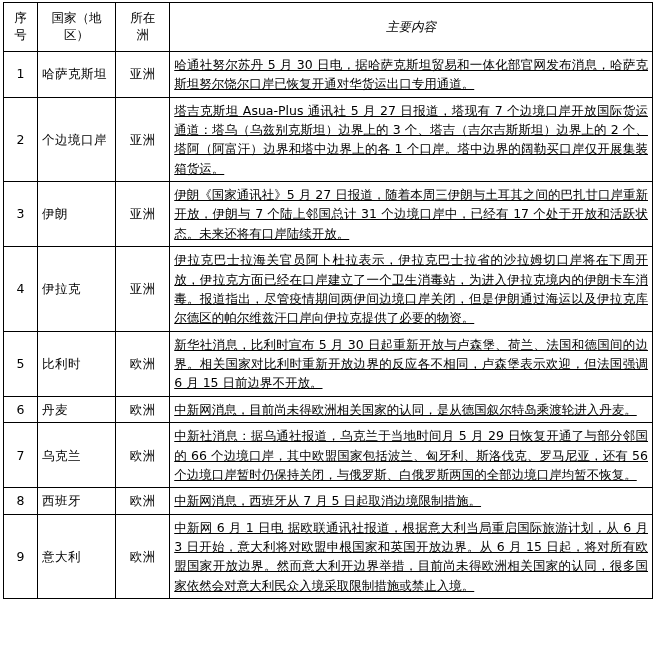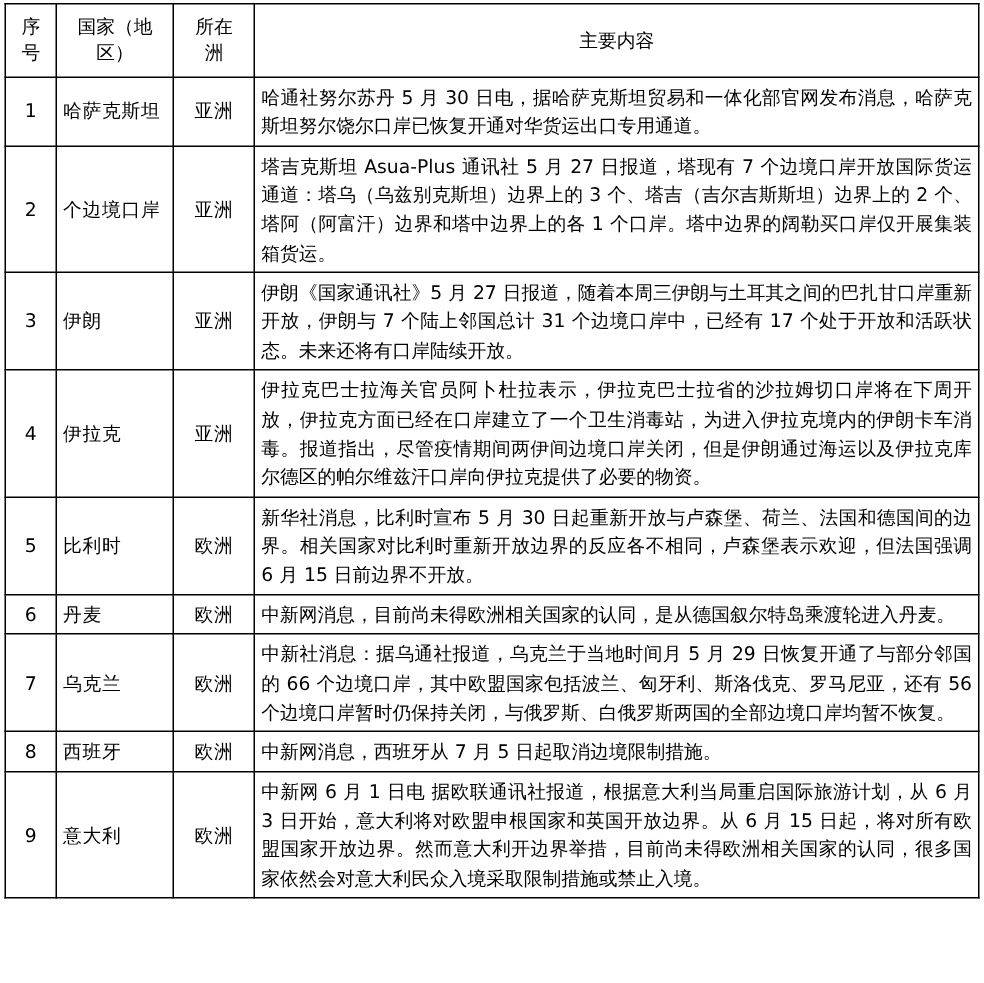--- a/index.html
+++ b/index.html
@@ -54,26 +54,28 @@
   }
   td.cont {
     text-align: center;
     font-size: 14.5px;
     letter-spacing: 0.5px;
   }
   td.content {
     text-align: justify;
     text-justify: inter-ideograph;
     font-size: 12.5px;
+    text-decoration: underline;
   }
   th.h-idx, th.h-country, th.h-cont {
     font-size: 12.5px;
   }
   th.h-content {
     font-size: 13px;
+    font-style: italic;
   }
   .hdr-stack {
     display: block;
     line-height: 1.35;
   }
 </style>
 </head>
 <body>
 
 <div class="table-wrap">

